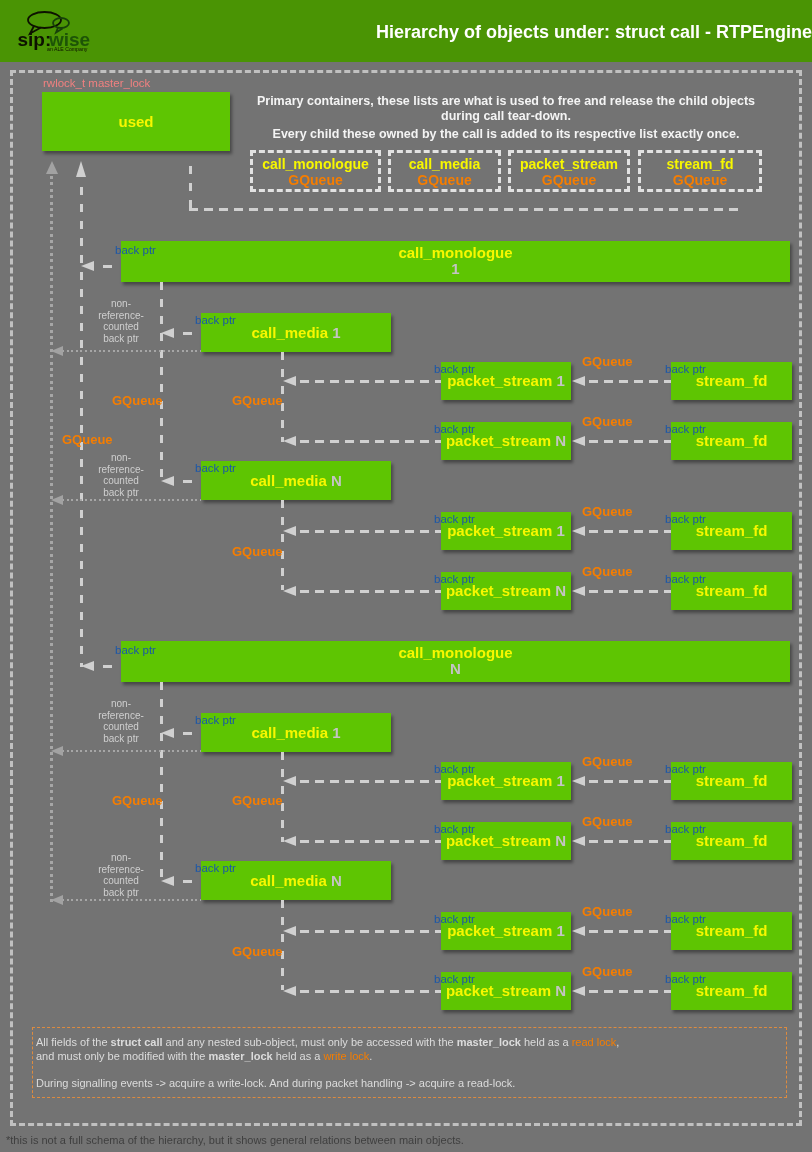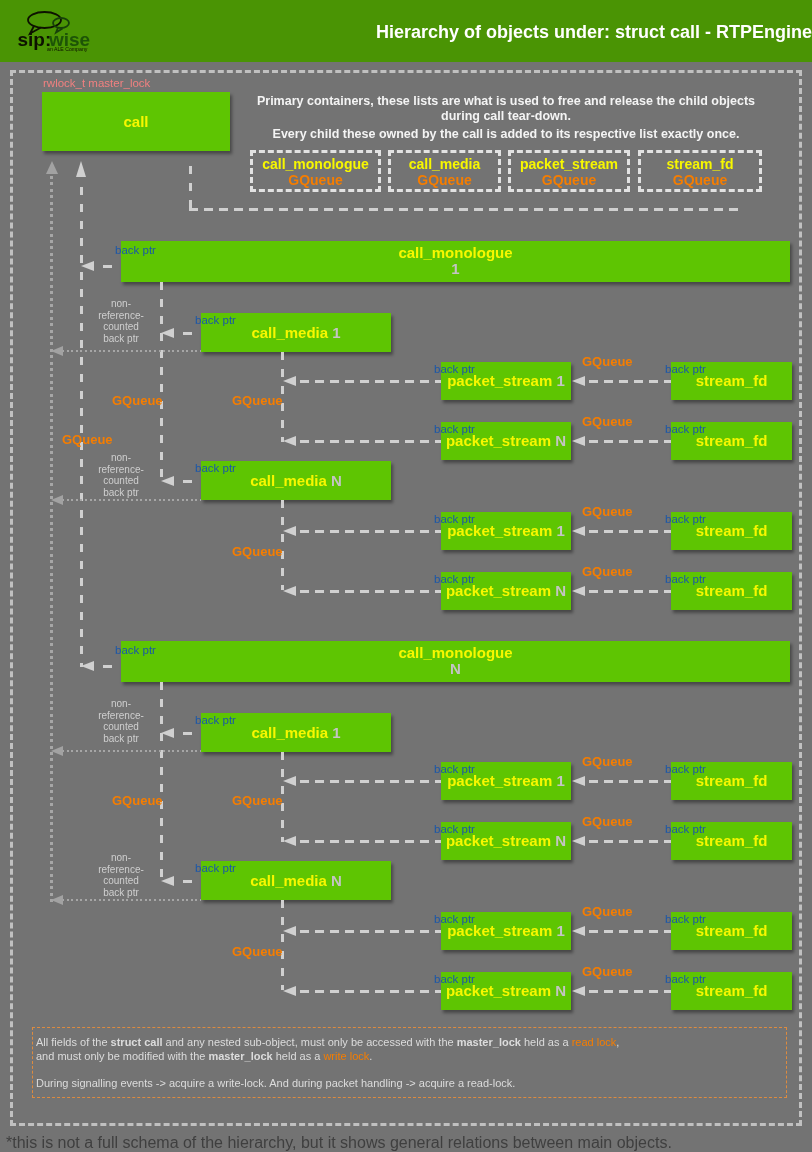--- a/index.html
+++ b/index.html
@@ -24,21 +24,21 @@
  <path d="M34 26 L30 33.5 L41 27.5" fill="none" stroke="#0d1200" stroke-width="1.8"></path>
  <ellipse cx="61" cy="23" rx="8" ry="5" fill="none" stroke="#17400a" stroke-width="1.8"></ellipse>
  <path d="M58 27.5 L56 32.5 L62.5 28.5" fill="none" stroke="#17400a" stroke-width="1.8"></path>
  <text x="17.5" y="45.5" font-family="Liberation Sans,sans-serif" font-size="19" font-weight="bold" fill="#0d1200">sip:</text>
  <text x="49" y="45.5" font-family="Liberation Sans,sans-serif" font-size="19" font-weight="bold" fill="#1d5407">wise</text>
  <text x="47" y="51" font-family="Liberation Sans,sans-serif" font-size="5.2" fill="#0d1200">an ALE Company</text>
 </svg>
 <div class="abs" style="left:0;top:22px;width:812px;text-align:right;color:#fff;font-size:18px;font-weight:bold;">Hierarchy of objects under: struct call - RTPEngine</div>
 <div class="abs" style="left:10px;top:70px;width:786px;height:1050px;border:3px dashed #c0c0c0;"></div>
 <div class="abs" style="left:43px;top:77px;color:#f08080;font-size:11.5px;">rwlock_t master_lock</div>
-<div class="gbox" style="left:42px;top:92px;width:188px;height:59px;line-height:59px;font-size:15px;">call</div>
+<div class="gbox" style="left:42px;top:92px;width:188px;height:59px;line-height:59px;font-size:15px;">used</div>
 <div class="abs" style="left:256px;top:94px;width:500px;text-align:center;color:#f4f4f4;font-weight:bold;font-size:12.5px;line-height:14.5px;">Primary containers, these lists are what is used to free and release the child objects during call tear-down.<div style="margin-top:4px;">Every child these owned by the call is added to its respective list exactly once.</div></div>
 <div class="dbox" style="left:250px;top:150px;width:125px;height:33px;font-size:14px;line-height:16.5px;padding-top:2.5px;">call_monologue<br><span style="color:#f57d00;">GQueue</span></div>
 <div class="dbox" style="left:388px;top:150px;width:107px;height:33px;font-size:14px;line-height:16.5px;padding-top:2.5px;">call_media<br><span style="color:#f57d00;">GQueue</span></div>
 <div class="dbox" style="left:508px;top:150px;width:116px;height:33px;font-size:14px;line-height:16.5px;padding-top:2.5px;">packet_stream<br><span style="color:#f57d00;">GQueue</span></div>
 <div class="dbox" style="left:638px;top:150px;width:118px;height:33px;font-size:14px;line-height:16.5px;padding-top:2.5px;">stream_fd<br><span style="color:#f57d00;">GQueue</span></div>
 <div class="vl" style="left:189px;top:166px;height:44px;"></div>
 <div class="hl" style="left:189px;top:208px;width:549px;"></div>
 <div class="au" style="left:76px;top:161px;"></div>
 <div class="vl" style="left:80px;top:187px;height:480px;"></div>
 <div class="aud" style="left:46px;top:161px;"></div>
@@ -158,12 +158,12 @@
 <div class="gbox" style="left:441px;top:972px;width:130px;height:38px;line-height:38px;font-size:15px;">packet_stream <span class="sil">N</span></div>
 <div class="gbox" style="left:671px;top:972px;width:121px;height:38px;line-height:38px;font-size:15px;">stream_fd</div>
 <div class="bp" style="left:434px;top:973px;">back ptr</div>
 <div class="bp" style="left:665px;top:973px;">back ptr</div>
 <div class="al" style="left:283px;top:986px;"></div>
 <div class="hl" style="left:300px;top:990px;width:141px;"></div>
 <div class="al" style="left:572px;top:986px;"></div>
 <div class="hl" style="left:589px;top:990px;width:82px;"></div>
 <div class="gq" style="left:582px;top:964px;">GQueue</div>
 <div class="abs" style="left:32px;top:1027px;width:750px;height:61px;border:1px dashed #dd8b3f;color:#dcdcdc;font-size:11px;line-height:13.5px;padding:8px 0 0 3px;">All fields of the <b>struct call</b> and any nested sub-object, must only be accessed with the <b>master_lock</b> held as a <span style="color:#f57d00;">read lock</span>,<br>and must only be modified with the <b>master_lock</b> held as a <span style="color:#f57d00;">write lock</span>.<br><br>During signalling events -&gt; acquire a write-lock. And during packet handling -&gt; acquire a read-lock.</div>
-<div class="abs" style="left:6px;top:1134px;color:#3f3f3f;font-size:16px;">*this is not a full schema of the hierarchy, but it shows general relations between main objects.</div>
+<div class="abs" style="left:6px;top:1134px;color:#3f3f3f;font-size:11px;">*this is not a full schema of the hierarchy, but it shows general relations between main objects.</div>
 </body></html>

